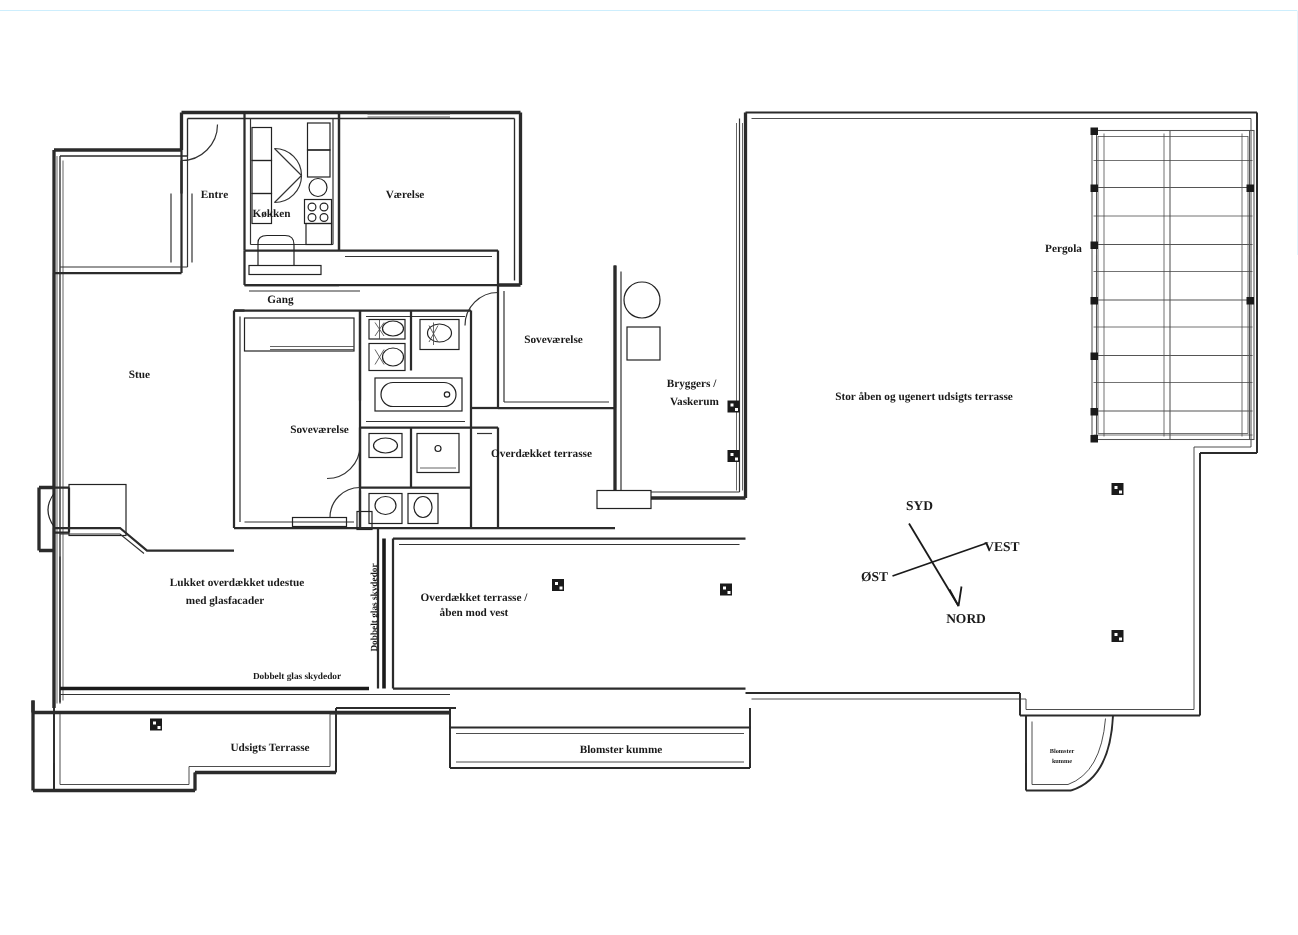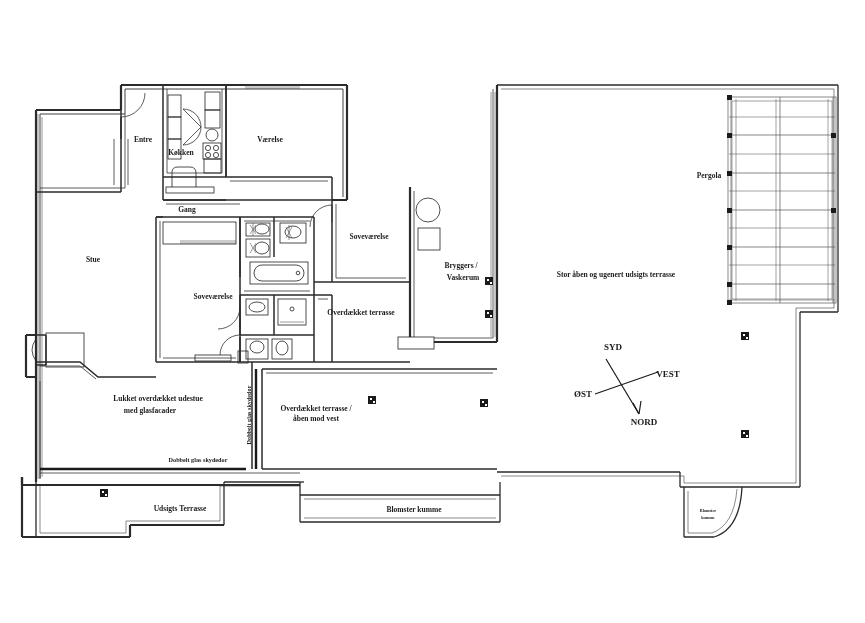--- a/index.html
+++ b/index.html
@@ -3,21 +3,21 @@
 <meta charset="utf-8">
 <style>
   html,body{margin:0;padding:0;background:#ffffff;}
   body{
     width:865px;height:623px;
     font-family:"Liberation Serif", serif;
     overflow:hidden;
     position:relative;
   }
   #plan-root{
-    position:absolute;left:0;top:17px;width:865px;height:439px;
+    position:absolute;left:0;top:7px;width:865px;height:439px;
     background:#7dd3fc;
   }
   svg#floorplan{display:block;width:865px;height:623px;}
 
   
   .lbl{
     font-family:"Liberation Serif", serif;
     font-weight:bold;
     fill:#1a1a1a;
     text-anchor:middle;

